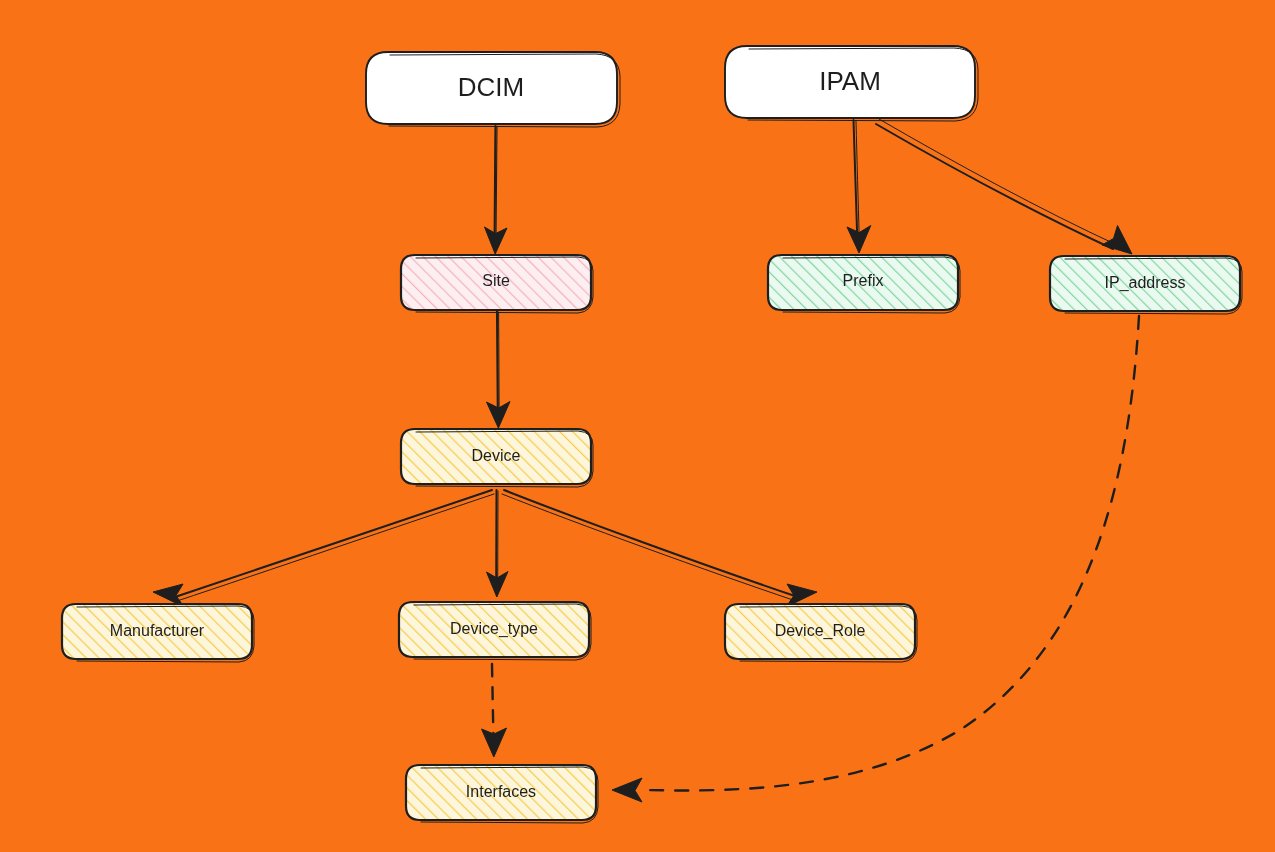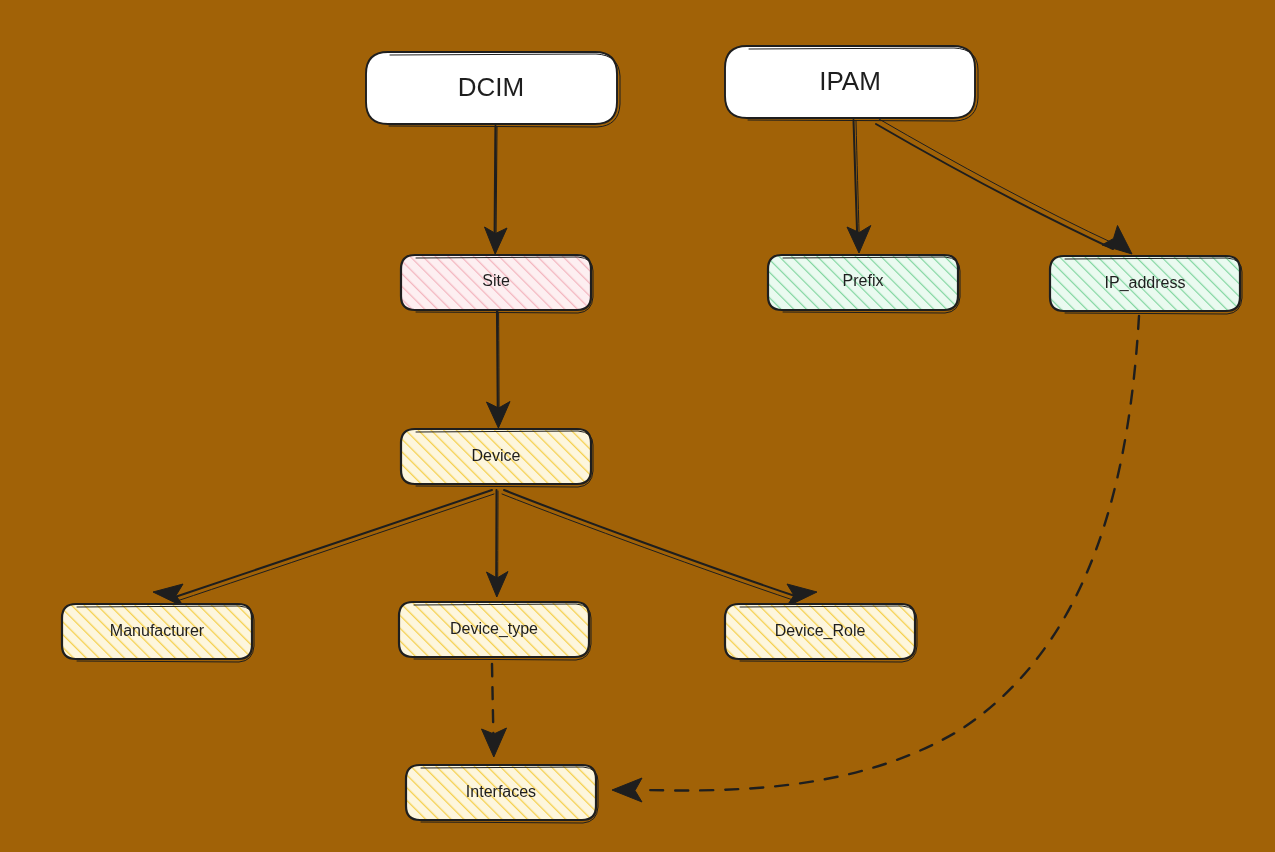--- a/index.html
+++ b/index.html
@@ -10,21 +10,21 @@
   body {
     width: 1275px;
     height: 852px;
     overflow: hidden;
     font-family: "Liberation Sans", sans-serif;
   }
   #diagram-root {
     position: relative;
     width: 1275px;
     height: 852px;
-    background: #a16207;
+    background: #f97316;
   }
   svg#diagram-svg {
     display: block;
     width: 1275px;
     height: 852px;
   }
   .node-shape {
     stroke: #1e1e1e;
     stroke-linecap: round;
     stroke-linejoin: round;

